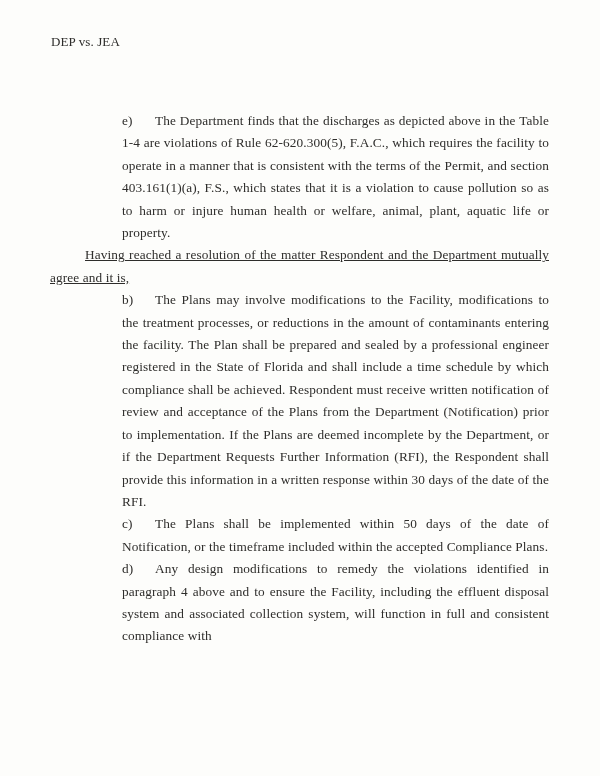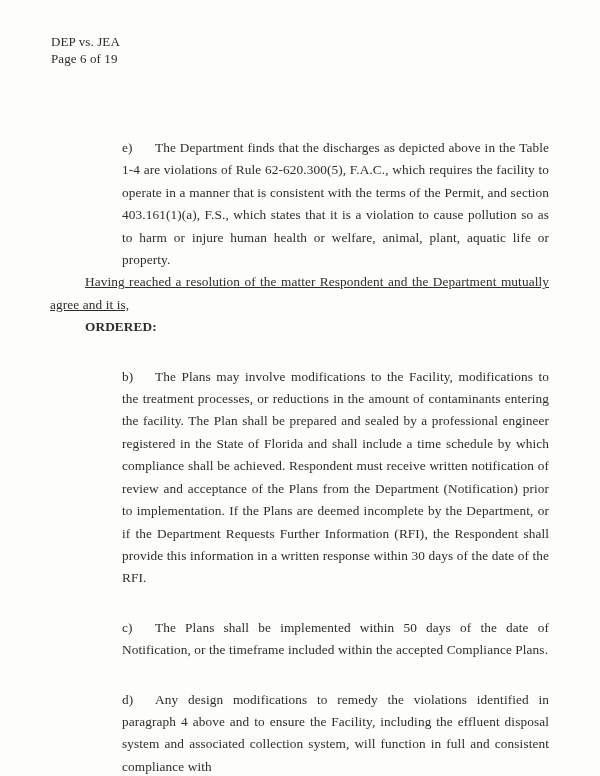--- a/index.html
+++ b/index.html
@@ -37,21 +37,20 @@
     letter-spacing: 0.1px;
     text-align: justify;
   }
   .body p {
     margin: 0;
     padding: 0;
   }
   
   p.sub {
     margin-left: 72px;
-    margin-top: 27px;
   }
   p.sub .plabel {
     display: inline-block;
     width: 33px;
   }
   
   p.indent1 {
     text-indent: 35px;
     text-decoration: underline;
   }
@@ -71,30 +70,28 @@
     text-indent: 0;
   }
 </style>
 </head>
 <body>
 
 <div class="page">
 
   <div class="header">
     <div>DEP vs. JEA</div>
-    <div>Page 6 of 19</div>
   </div>
 
   <div class="body">
 
     <p class="sub"><span class="plabel">e)</span><span>The Department finds that the discharges as depicted above in the Table 1-4 are violations of Rule 62-620.300(5), F.A.C., which requires the facility to operate in a manner that is consistent with the terms of the Permit, and section 403.161(1)(a), F.S., which states that it is a violation to cause pollution so as to harm or injure human health or welfare, animal, plant, aquatic life or property.</span></p>
 
     <p class="indent1">Having reached a resolution of the matter Respondent and the Department mutually agree and it is,</p>
 
-    <p class="heading">ORDERED:</p>
 
 
 
     <p class="sub"><span class="plabel">b)</span><span>The Plans may involve modifications to the Facility, modifications to the treatment processes, or reductions in the amount of contaminants entering the facility.  The Plan shall be prepared and sealed by a professional engineer registered in the State of Florida and shall include a time schedule by which compliance shall be achieved.  Respondent must receive written notification of review and acceptance of the Plans from the Department (Notification) prior to implementation.  If the Plans are deemed incomplete by the Department, or if the Department Requests Further Information (RFI), the Respondent shall provide this information in a written response within 30 days of the date of the RFI.</span></p>
 
     <p class="sub"><span class="plabel">c)</span><span>The Plans shall be implemented within 50 days of the date of Notification, or the timeframe included within the accepted Compliance Plans.</span></p>
 
     <p class="sub"><span class="plabel">d)</span><span>Any design modifications to remedy the violations identified in paragraph 4 above and to ensure the Facility, including the effluent disposal system and associated collection system, will function in full and consistent compliance with</span></p>
 
   </div>

